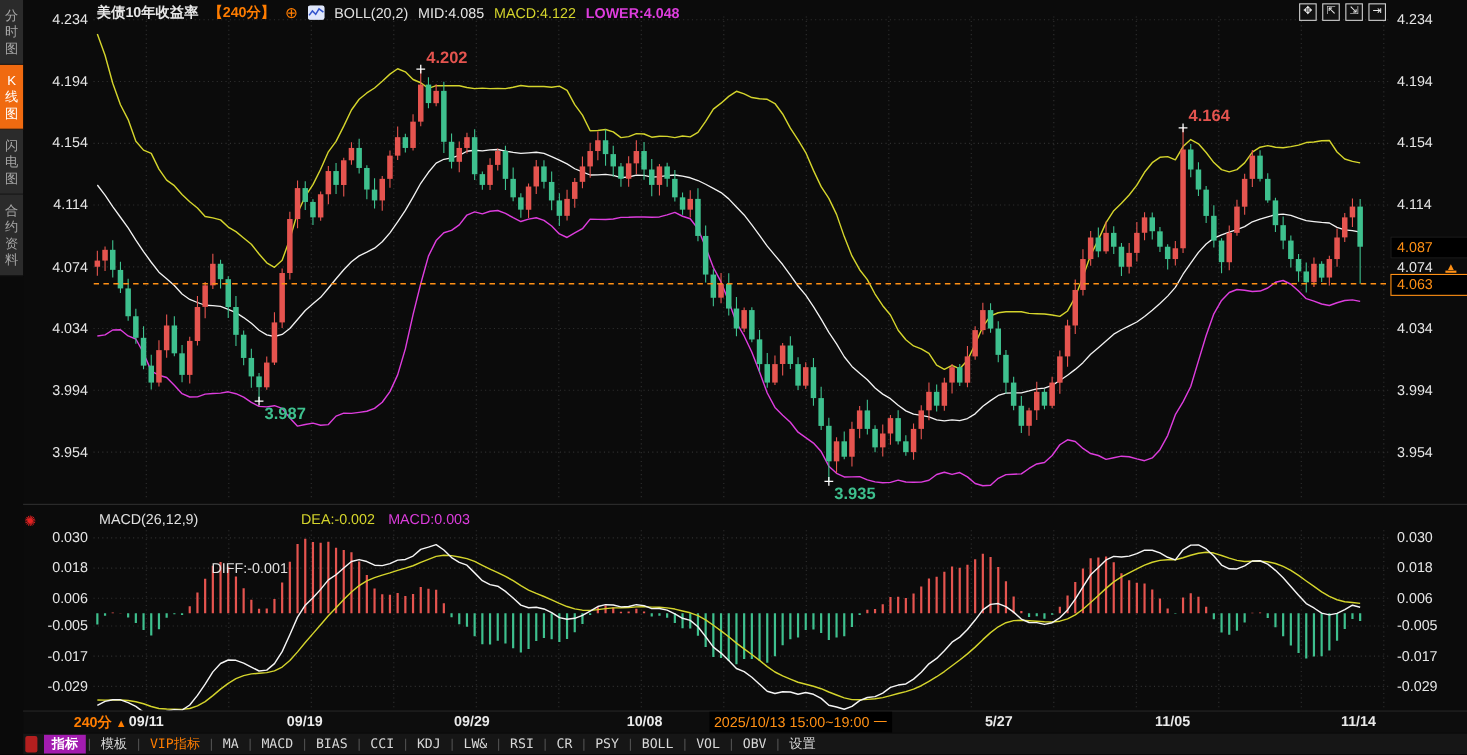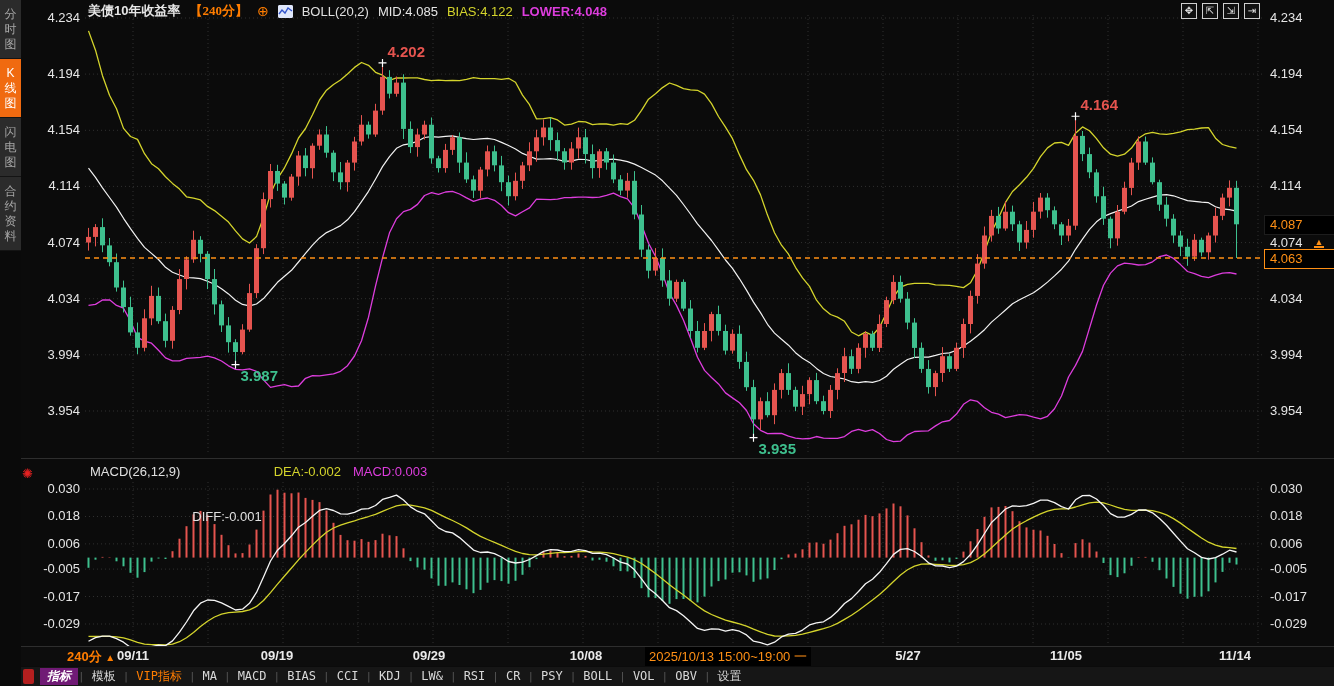--- a/index.html
+++ b/index.html
@@ -11,21 +11,21 @@
   #sidebar{position:absolute;left:0;top:0;width:21px;height:686px;background:#0a0a0a;z-index:30;}
   .vtab{width:21px;padding:7px 0 6px 0;text-align:center;color:#a6a6a6;background:#2b2b2b;
         border-bottom:1px solid #141414;font-size:12px;line-height:15px;cursor:pointer;}
   .vtab.sel{background:#f06a10;color:#ffffff;}
   .vtab span{display:block;}
 
   
   #hdr{position:absolute;left:88px;top:3px;height:16px;display:flex;align-items:center;gap:9px;
        font-size:13px;color:#e0e0e0;z-index:20;white-space:nowrap;}
   #hdr .t{font-weight:bold;color:#e6e6e6;}
-  #hdr .per{color:#ff7d00;font-weight:bold;font-family:Liberation Serif, serif;}
+  #hdr .per{color:#ff7d00;font-weight:bold;}
   #hdr .plus{color:#ff7d00;font-size:14px;}
   #hdr .mid{color:#e6e6e6;}
   #hdr .up{color:#d4d42c;}
   #hdr .lo{color:#dd3ddd;font-weight:bold;}
   .mini-icon{display:inline-block;width:15px;height:13px;background:#dfe7fb;border-radius:2px;position:relative;overflow:hidden;}
   .mini-icon svg{position:absolute;left:0;top:0;}
 
   
   #winctl{position:absolute;right:74px;top:3px;display:flex;gap:5px;z-index:25;}
   .wbtn{width:14px;height:14px;border:1px solid #cfcfcf;color:#e8e8e8;font-size:10px;line-height:13px;
@@ -60,21 +60,21 @@
   #xperiod{position:absolute;left:46px;top:1px;color:#ff7d00;font-size:13px;font-weight:bold;cursor:pointer;}
   #xperiod .ar{font-size:10px;}
   .xdate{position:absolute;top:1px;transform:translateX(-50%);color:#eaeaea;font-size:13px;font-weight:bold;}
   #xhl{position:absolute;top:0;height:19px;background:#000;color:#ff9015;font-size:13px;line-height:19px;
        text-align:center;z-index:11;white-space:nowrap;}
 
   
   #toolbar{position:absolute;left:21px;top:667px;width:1313px;height:19px;background:#161616;z-index:10;
            display:flex;align-items:center;font-family:"DejaVu Sans Mono","Liberation Mono",monospace;font-size:12px;color:#d8d8d8;}
   .titem{padding:0 7px;cursor:pointer;white-space:nowrap;height:17px;line-height:17px;}
-  .titem.sel{background:#701a75;color:#fff;font-weight:bold;font-style:italic;}
+  .titem.sel{background:#a21caf;color:#fff;font-weight:bold;}
   .titem.vip{color:#ff7d00;}
   .tsep{color:#555;font-size:11px;}
   #blogo{width:11px;height:15px;background:#b41f1f;border-radius:2px;margin:0 6px 0 2px;}
 
   #watermark{position:absolute;right:3px;top:627px;font-size:35px;font-weight:bold;color:#ffffff;
              opacity:0.93;z-index:40;letter-spacing:1px;}
 </style>
 </head>
 <body>
 
@@ -689,21 +689,21 @@
     <span class="per">【240分】</span>
     <span class="plus">⊕</span>
     <span class="mini-icon">
         <svg width="15" height="13">
           <rect x="0" y="0" width="15" height="13" fill="#dfe7fb"></rect>
           <polyline points="1,9 4,5 7,8 10,3 14,6" stroke="#3355cc" stroke-width="1.4" fill="none"></polyline>
         </svg>
       </span>
     <span>BOLL(20,2)</span>
     <span class="mid">MID:4.085</span>
-    <span class="up">BIAS:4.122</span>
+    <span class="up">MACD:4.122</span>
     <span class="lo">LOWER:4.048</span>
   </div>
 
   <div id="winctl">
       <div class="wbtn">✥</div>
       <div class="wbtn">⇱</div>
       <div class="wbtn">⇲</div>
       <div class="wbtn">⇥</div>
     </div>
 

